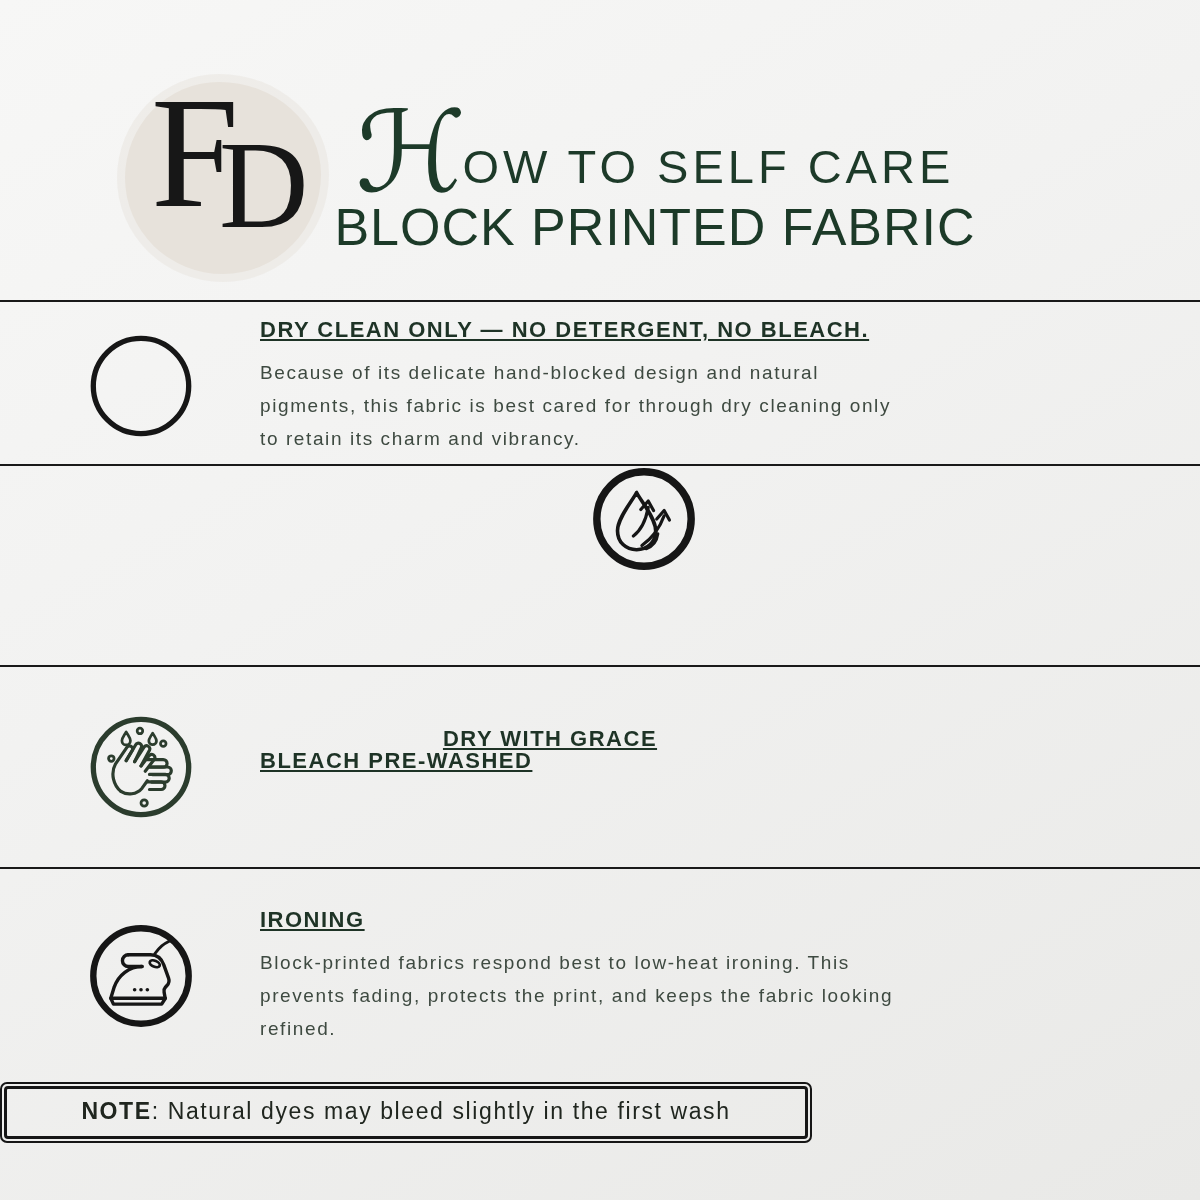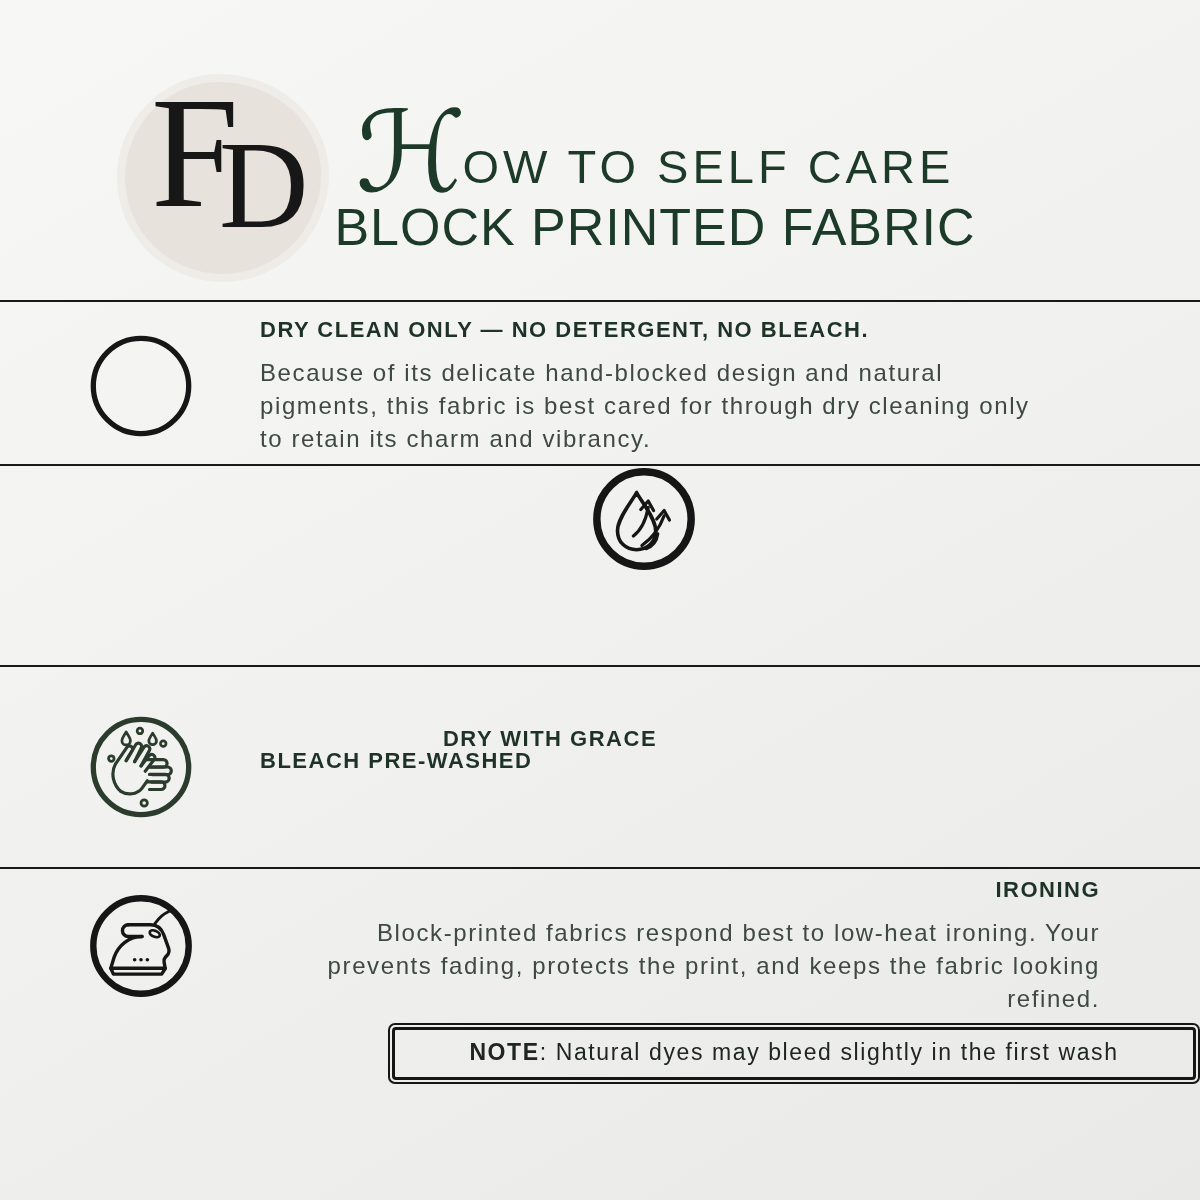--- a/index.html
+++ b/index.html
@@ -22,30 +22,30 @@
             position:relative;top:8px;margin-right:-4px;}
   .title-rest{font-size:47px;font-weight:400;letter-spacing:4px;color:#1d3a29;}
   .subtitle{margin-top:4px;font-size:52px;line-height:1.05;font-weight:400;
             letter-spacing:1px;color:#1c3a28;}
 
   
   .section{display:flex;align-items:center;border-top:2px solid #191919;box-sizing:border-box;}
   .s1{height:164px;padding-top:6px;}
   .s2{height:201px;flex-direction:column;}
   .s3{height:202px;}
-  .s4{height:156px;text-align:right;}
+  .s4{height:215px;}
   .icon-col{flex:0 0 260px;padding-left:88px;box-sizing:border-box;}
   .icon{width:106px;height:106px;display:block;}
   .text-col{flex:1;padding-right:100px;}
-  .sec-heading{margin:0 0 13px;font-size:22px;font-weight:700;letter-spacing:1.5px;color:#1e3326;}
-  .sec-body{margin:0;font-size:24px;line-height:33px;letter-spacing:1.6px;color:#3e4a41;
+  .sec-heading{margin:0 0 13px;font-size:22px;font-weight:700;letter-spacing:1.5px;color:#1e3326;text-decoration:underline;}
+  .sec-body{margin:0;font-size:19px;line-height:33px;letter-spacing:1.6px;color:#3e4a41;
             white-space:pre-line;}
 
   
-  .note-wrap{display:flex;justify-content:flex-end;}
+  .note-wrap{display:flex;justify-content:flex-start;}
   .note-outer{width:812px;box-sizing:border-box;border:2px solid #161616;border-radius:7px;
               padding:2px;}
   .note-inner{border:3px solid #161616;border-radius:4px;padding:9px 8px 11px;text-align:center;}
   .note-text{font-size:23px;letter-spacing:1.6px;color:#20261f;}
   .note-label{font-weight:700;}
 </style>
 </head>
 <body>
 
 <div class="page">
@@ -143,21 +143,21 @@
           <path stroke-width="3.2" d="M21.5 71 H73 L69.5 76.5 H24 Z"></path>
 
           <circle cx="44" cy="63" r="1.7" fill="#161616" stroke="none"></circle>
           <circle cx="50" cy="63" r="1.7" fill="#161616" stroke="none"></circle>
           <circle cx="56" cy="63" r="1.7" fill="#161616" stroke="none"></circle>
         </g>
       </svg>
     </div>
     <div class="text-col">
       <p class="sec-heading">IRONING</p>
-      <p class="sec-body">Block-printed fabrics respond best to low-heat ironing. Your
+      <p class="sec-body">Block-printed fabrics respond best to low-heat ironing. This
 prevents fading, protects the print, and keeps the fabric looking
 refined.</p>
     </div>
   </div>
 
   <div class="note-wrap">
     <div class="note-outer">
       <div class="note-inner">
         <span class="note-text"><span class="note-label">NOTE</span><span>: Natural dyes may bleed slightly in the first wash</span></span>
       </div>

